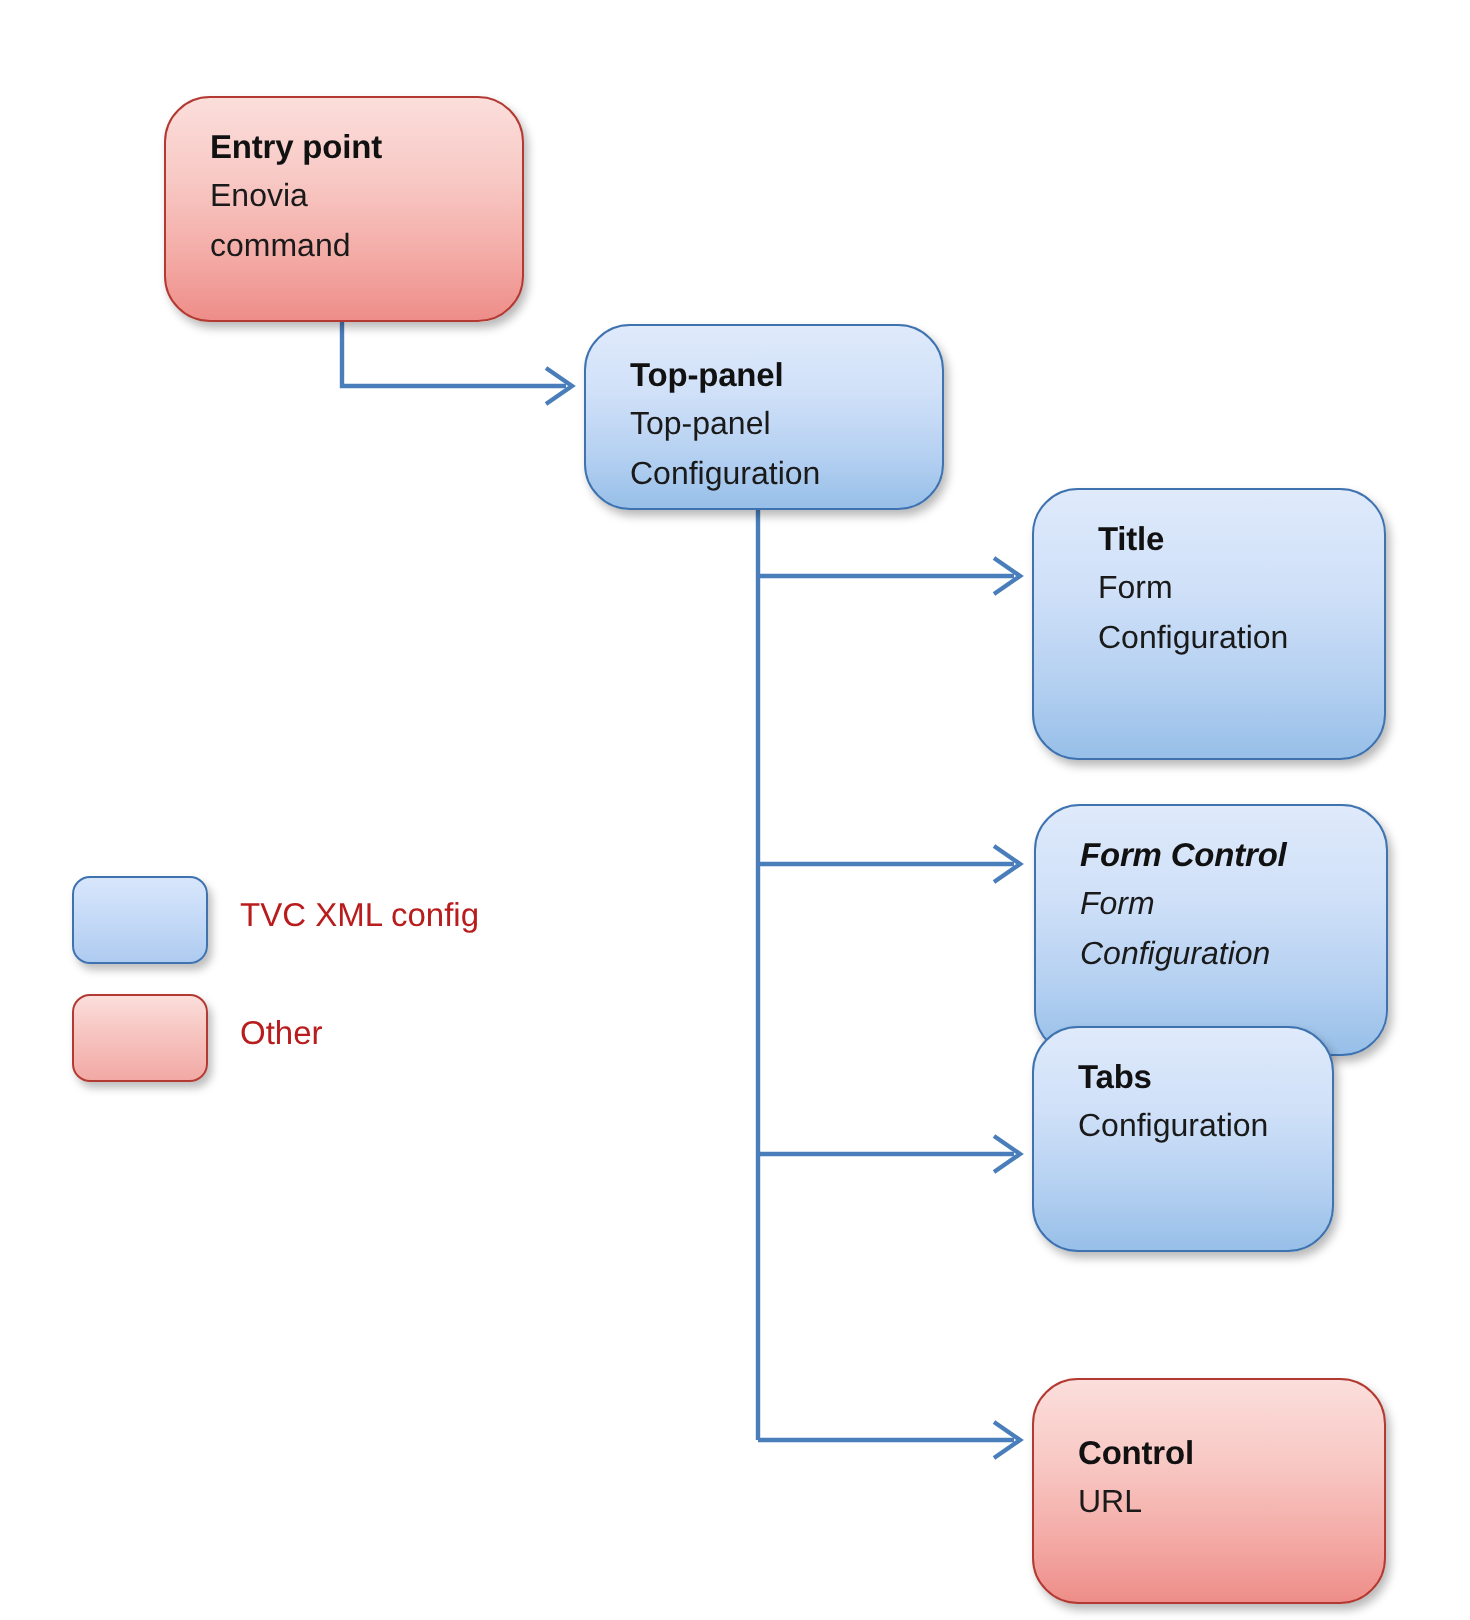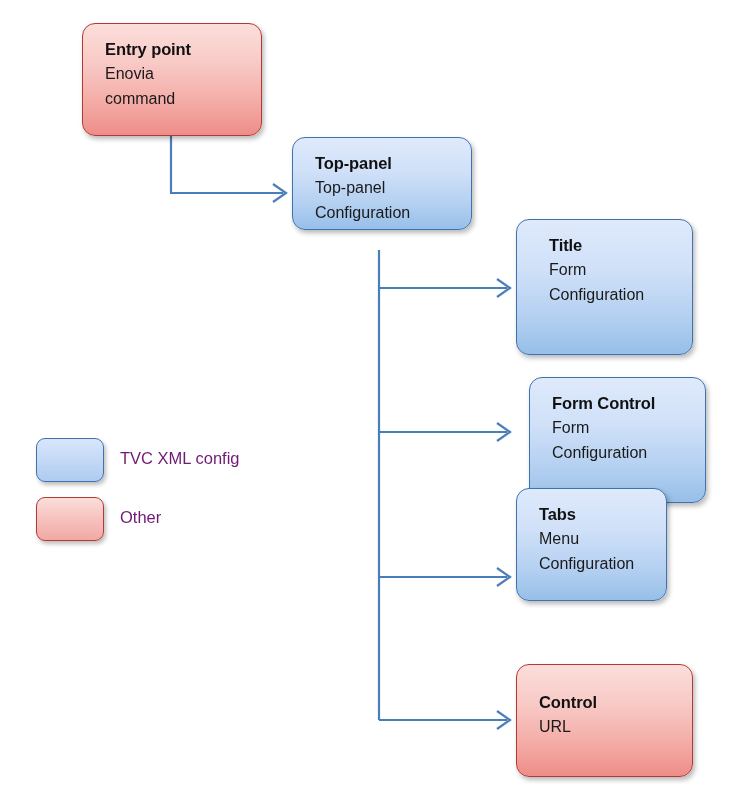--- a/index.html
+++ b/index.html
@@ -28,25 +28,26 @@
     left: 0;
     top: 0;
     width: 735px;
     height: 810px;
     pointer-events: none;
   }
   
   .node {
     position: absolute;
     box-sizing: border-box;
-    border-radius: 13px;
+    border-radius: 23px;
     border-width: 1.6px;
     border-style: solid;
     padding: 13px 0 0 22px;
     box-shadow: 2px 3px 5px rgba(0,0,0,0.28);
+    margin-top: 25px;
   }
   .node.blue {
     background: linear-gradient(to bottom, #dfeafb 0%, #cfe0f8 38%, #b4d0f1 72%, #97bfe8 100%);
     border-color: #3f73b0;
   }
   .node.red {
     background: linear-gradient(to bottom, #fbdedb 0%, #f8c9c5 36%, #f4aca7 70%, #ee8d89 100%);
     border-color: #b33a33;
   }
   .node-title {
@@ -96,21 +97,21 @@
   }
   .legend-swatch.red {
     background: linear-gradient(to bottom, #fbdedb 0%, #f7c6c2 42%, #f2a9a4 100%);
     border-color: #b33a33;
   }
   .legend-label {
     position: absolute;
     left: 84px;
     top: 11px;
     font-size: 16.5px;
-    color: #701a75;
+    color: #b91c1c;
     white-space: nowrap;
   }
 </style>
 </head>
 <body>
 
 <div id="canvas">
 
   <svg id="edges" viewBox="0 0 735 810" width="735" height="810" xmlns="http://www.w3.org/2000/svg">
     <g stroke="#4a7ebb" stroke-width="2.2" fill="none" stroke-linecap="butt">
@@ -145,29 +146,28 @@
     <div class="node-sub">Top-panel</div>
     <div class="node-sub">Configuration</div>
   </div>
 
   <div class="node blue" style="left:516px; top:219px; width:177px; height:136px;padding-left:32px;">
     <div class="node-title">Title</div>
     <div class="node-sub">Form</div>
     <div class="node-sub">Configuration</div>
   </div>
 
-  <div class="node blue" style="left:529px; top:377px; width:177px; height:126px;">
+  <div class="node blue" style="left:517px; top:377px; width:177px; height:126px;font-style:italic;">
     <div class="node-title">Form Control</div>
     <div class="node-sub">Form</div>
     <div class="node-sub">Configuration</div>
   </div>
 
   <div class="node blue" style="left:516px; top:488px; width:151px; height:113px;">
     <div class="node-title">Tabs</div>
-    <div class="node-sub">Menu</div>
     <div class="node-sub">Configuration</div>
   </div>
 
   <div class="node red" style="left:516px; top:664px; width:177px; height:113px; padding-top:25px;">
     <div class="node-title">Control</div>
     <div class="node-sub">URL</div>
   </div>
 
   <div id="legend">
     <div class="legend-row" style="top:0px;">

